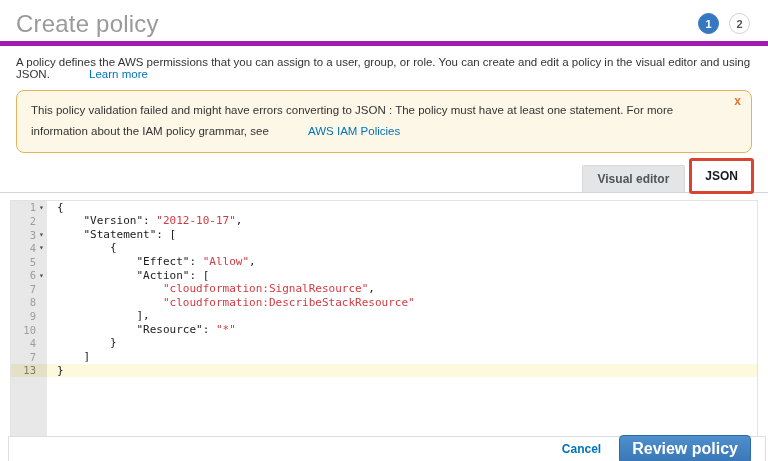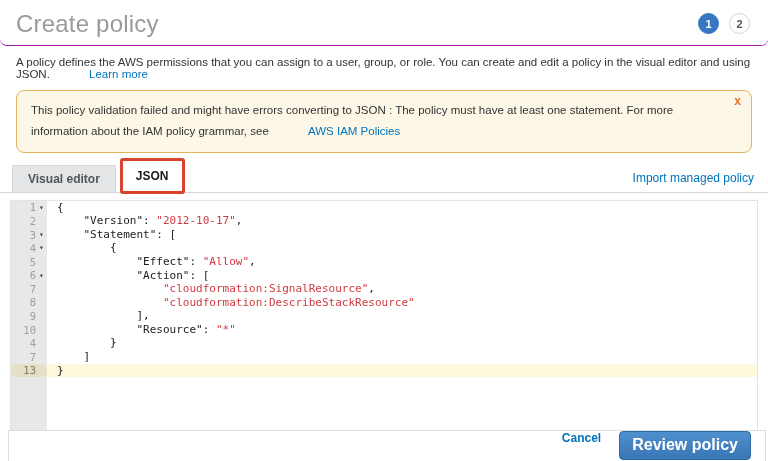--- a/index.html
+++ b/index.html
@@ -5,21 +5,21 @@
   * { margin:0; padding:0; box-sizing:border-box; }
   html,body { width:768px; height:461px; }
   body {
     font-family:"Liberation Sans","DejaVu Sans",sans-serif;
     background:#ffffff; color:#333; overflow:hidden; position:relative;
   }
   a { text-decoration:none; color:#0073bb; cursor:pointer;padding-left:36px; }
 
   
   .header { display:flex; justify-content:space-between; align-items:flex-start;
-            padding:10px 16px 8px 16px; border-bottom:1px solid #a21caf; height:46px;border-radius:7px; }
+            padding:10px 16px 8px 16px; border-bottom:5px solid #a21caf; height:46px; }
   .page-title { font-size:24px; font-weight:400; color:#9a9a9a; letter-spacing:.2px; }
   .steps { display:flex; gap:10px; margin-top:3px; margin-right:2px; }
   .step { width:21px; height:21px; border-radius:50%; display:flex; align-items:center;
           justify-content:center; font-size:11px; font-weight:bold; }
   .step.active { background:#3577c1; color:#fff; border:1px solid #3577c1; }
   .step.inactive { background:#fff; color:#555; border:1px solid #cfd3d6; }
 
   
   .description { padding:10px 16px 2px 16px; font-size:11.5px; color:#333; }
 
@@ -43,32 +43,32 @@
 
   
   .editor { margin:7px 10px 0 10px; border:1px solid #e3e3e3; height:256px;
             position:relative; background:#fff; overflow:hidden;
             font-family:"DejaVu Sans Mono","Liberation Mono",monospace; }
   .gutter { position:absolute; left:0; top:0; bottom:0; width:36px; background:#e8e8e8; }
   .gutter-row { height:13.6px; display:flex; align-items:center; justify-content:flex-end; }
   .gutter-row .num { font-size:10.5px; color:#9d9d9d; text-align:right; }
   .gutter-row .fold { width:11px; font-size:8px; color:#444; text-align:center;
                       line-height:13.6px; }
-  .gutter-row.active-gutter { background:#e3e0c6;border-radius:6px; }
+  .gutter-row.active-gutter { background:#e3e0c6; }
   .gutter-row.active-gutter .num { color:#7e7e6a; }
   .code { position:absolute; left:36px; right:0; top:0; bottom:0; background:#fff; }
   .code-line { height:13.6px; line-height:13.6px; font-size:11px; color:#1b1b1b;
                white-space:pre; padding-left:10px; }
   .code-line.active-line { background:#fcf9dc; }
   .tok-str { color:#d13a40; }
 
   
-  .footer { position:absolute; left:8px; right:2px; bottom:0; height:31px;
+  .footer { position:absolute; left:8px; right:2px; bottom:0; height:25px;
             background:#fff; border:1px solid #ddd; border-bottom:none;
-            display:flex; align-items:flex-start; justify-content:flex-end;
+            display:flex; align-items:center; justify-content:flex-end;
             padding:0 14px; gap:18px; }
   .cancel-link { font-size:12px; font-weight:bold; }
   .review-btn { background:linear-gradient(#4e8fce,#3a76b5); border:1px solid #2e6da4;
                 color:#fff; font-size:16px; font-weight:bold; border-radius:4px;
                 padding:4px 12px 5px 12px; cursor:pointer;
                 font-family:"Liberation Sans",sans-serif; }
 </style>
 </head>
 <body>
 
@@ -83,21 +83,20 @@
 <div class="description"><span>A policy defines the AWS permissions that you can assign to a user, group, or role. You can create and edit a policy in the visual editor and using JSON. </span><a>Learn more</a></div>
 
 <div class="alert">
   <span>This policy validation failed and might have errors converting to JSON : The policy must have at least one statement. For more information about the IAM policy grammar, see </span><a>AWS IAM Policies</a>
   <span class="alert-close">x</span>
 </div>
 
 <div class="tabbar">
   <div class="tab inactive">Visual editor</div>
   <div class="tab active">JSON</div>
-  <a class="import-link">Import managed policy</a>
 </div>
 
 <div class="editor">
   <div class="gutter" id="gutter">
       <div class="gutter-row">
         <span class="num">1</span>
         <span class="fold">▾</span>
       </div>
       <div class="gutter-row">
         <span class="num">2</span>

